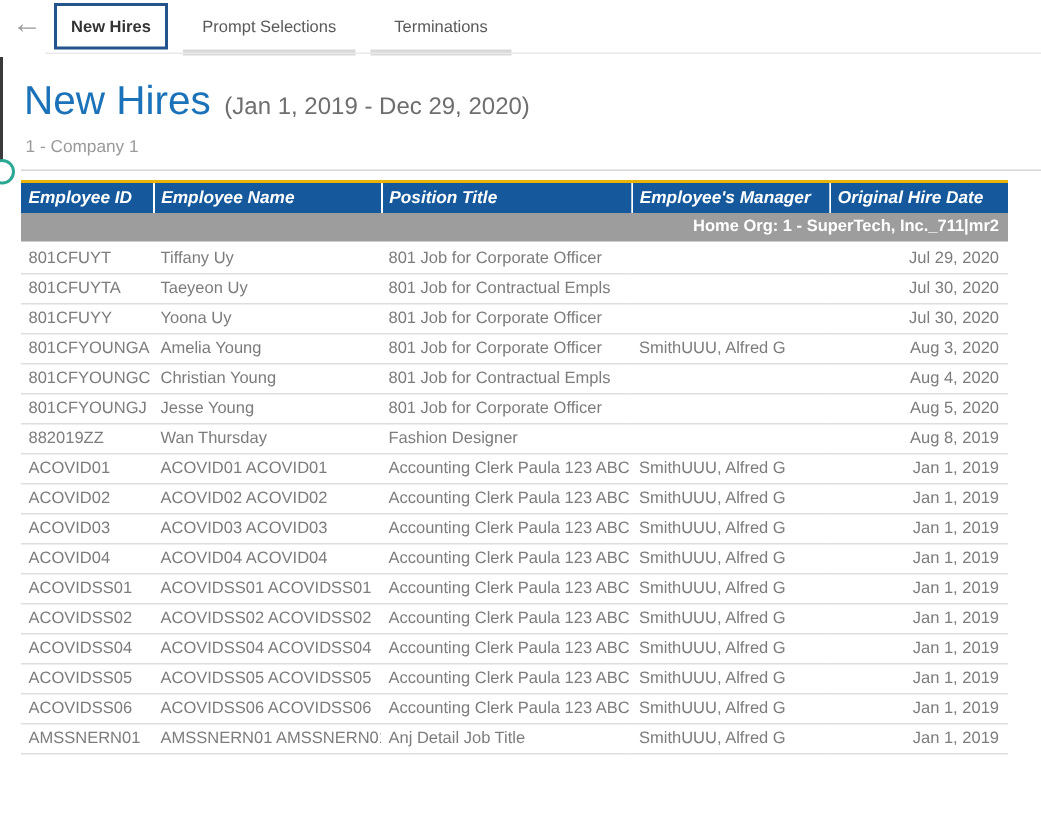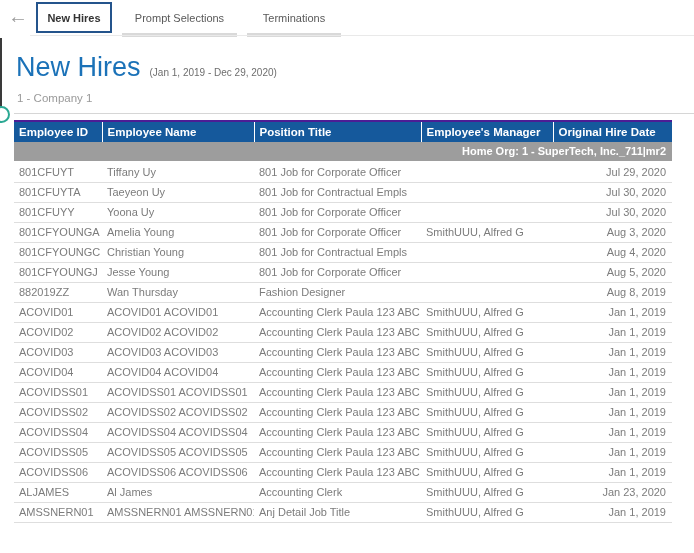--- a/index.html
+++ b/index.html
@@ -35,30 +35,30 @@
   
   .left-edge { position:absolute; left:0; top:38px; width:2px; height:84px; background:#3a3a3a; }
   .teal-badge {
     position:absolute; left:-7px; top:106px; width:13px; height:13px;
     border:2px solid var(--teal-accent,#2BA893); border-radius:50%; background:#fff; z-index:3;
   }
 
   
   .title-row { margin:14px 0 0 16px; display:flex; align-items:baseline; }
   .page-title { font-size:27px; color:var(--title-blue,#1B72B8); font-weight:400; letter-spacing:0; }
-  .date-range { font-size:10px; color:#6e6e6e; margin-left:9px; }
+  .date-range { font-size:16px; color:#6e6e6e; margin-left:9px; }
   .company-line { margin:9px 0 0 17px; font-size:11.5px; font-weight:normal; color:#9a9a9a; }
   .top-separator { margin:9px 0 0 14px; width:680px; border-top:1px solid #d6d6d6; }
 
   
   table.report {
     margin:6px 0 0 14px; width:658px; border-collapse:collapse; table-layout:fixed;
     font-size:11px;
   }
-  thead tr { border-top:2px solid #4c1d95; }
+  thead tr { border-top:2px solid #eab308;font-style:italic; }
   thead th {
     background:var(--header-bg,#15599C); color:#fff; font-weight:bold; text-align:left;
     font-size:11.5px; padding:4px 2px 4px 5px; white-space:nowrap; overflow:hidden;
     border-left:1px solid rgba(255,255,255,0.85); cursor:pointer;
   }
   thead th:first-child { border-left:none; }
   tr.group-row td {
     background:var(--group-bg,#9D9D9D); color:#fff; font-weight:bold;
     padding:3px 5px; font-size:11px; border-bottom:2px solid #fff; white-space:nowrap;
   }
@@ -222,27 +222,20 @@
           <td>Jan 1, 2019</td>
         </tr>
         <tr>
           <td>ACOVIDSS06</td>
           <td>ACOVIDSS06 ACOVIDSS06</td>
           <td>Accounting Clerk Paula 123 ABC</td>
           <td>SmithUUU, Alfred G</td>
           <td>Jan 1, 2019</td>
         </tr>
         <tr>
-          <td>ALJAMES</td>
-          <td>Al James</td>
-          <td>Accounting Clerk</td>
-          <td>SmithUUU, Alfred G</td>
-          <td>Jan 23, 2020</td>
-        </tr>
-        <tr>
           <td>AMSSNERN01</td>
           <td>AMSSNERN01 AMSSNERN01</td>
           <td>Anj Detail Job Title</td>
           <td>SmithUUU, Alfred G</td>
           <td>Jan 1, 2019</td>
         </tr>
       </tbody>
   </table>
 </div>
 

